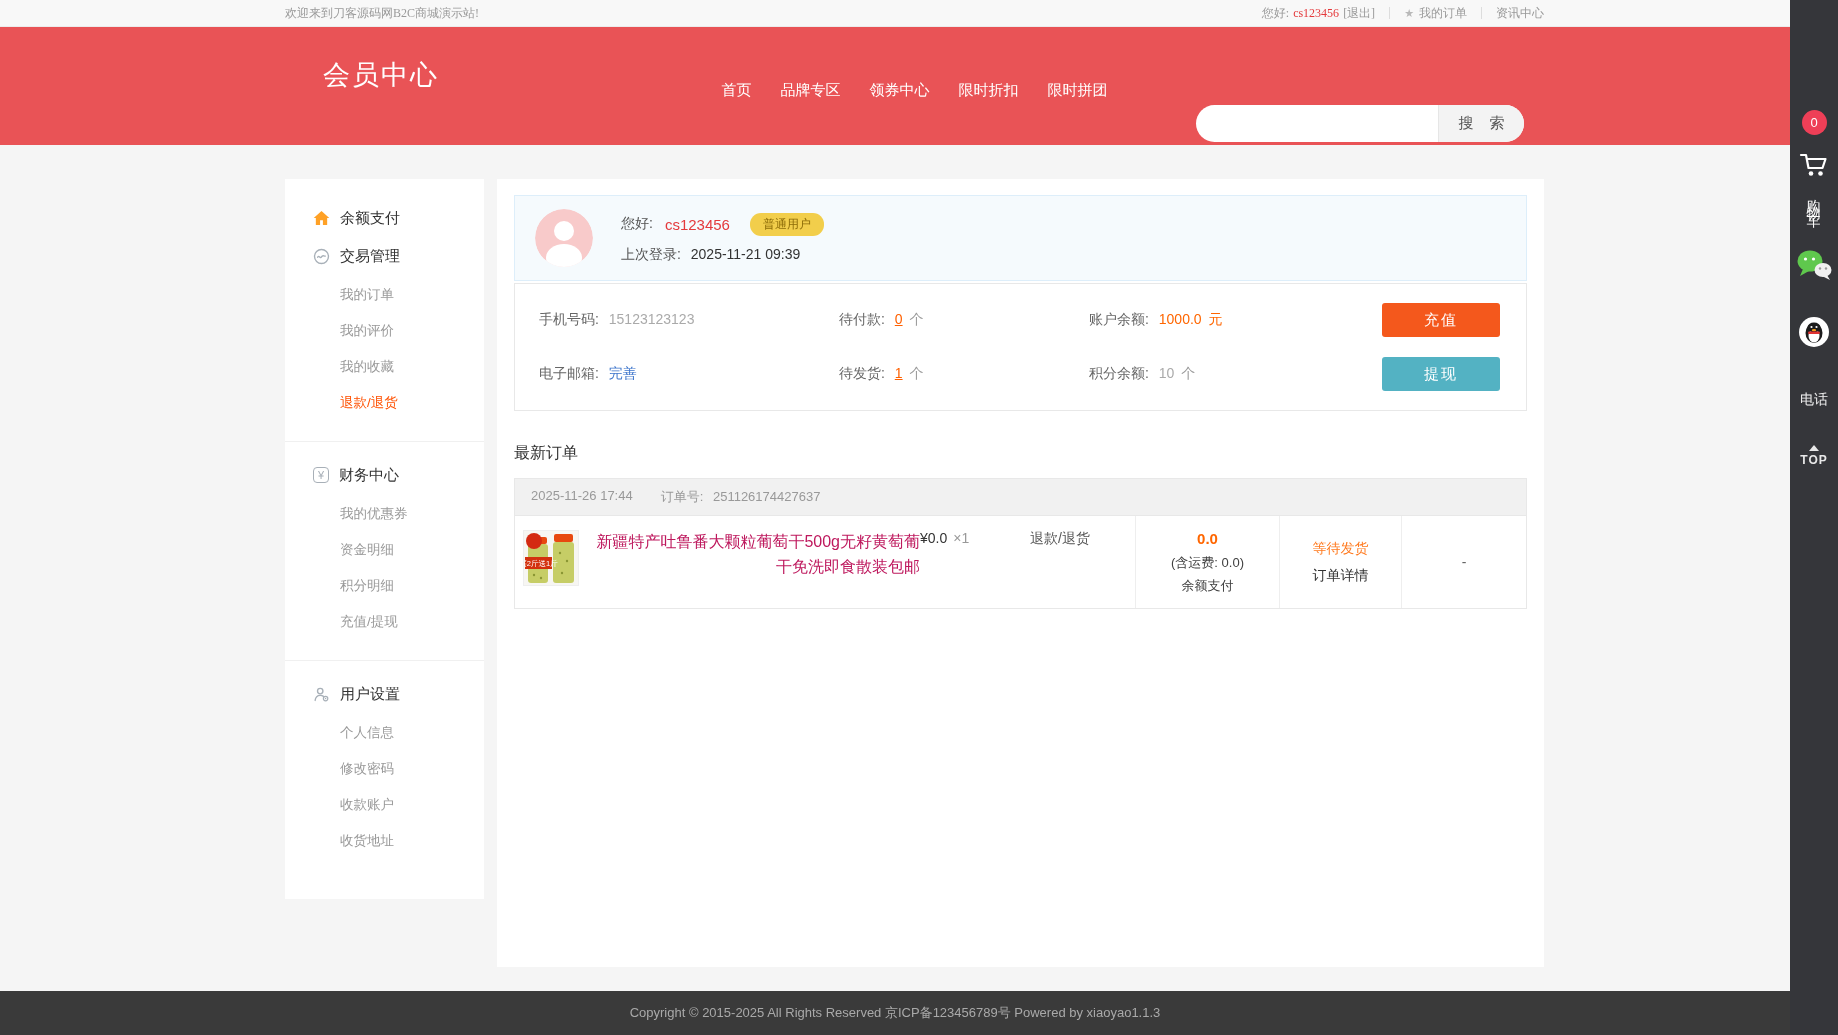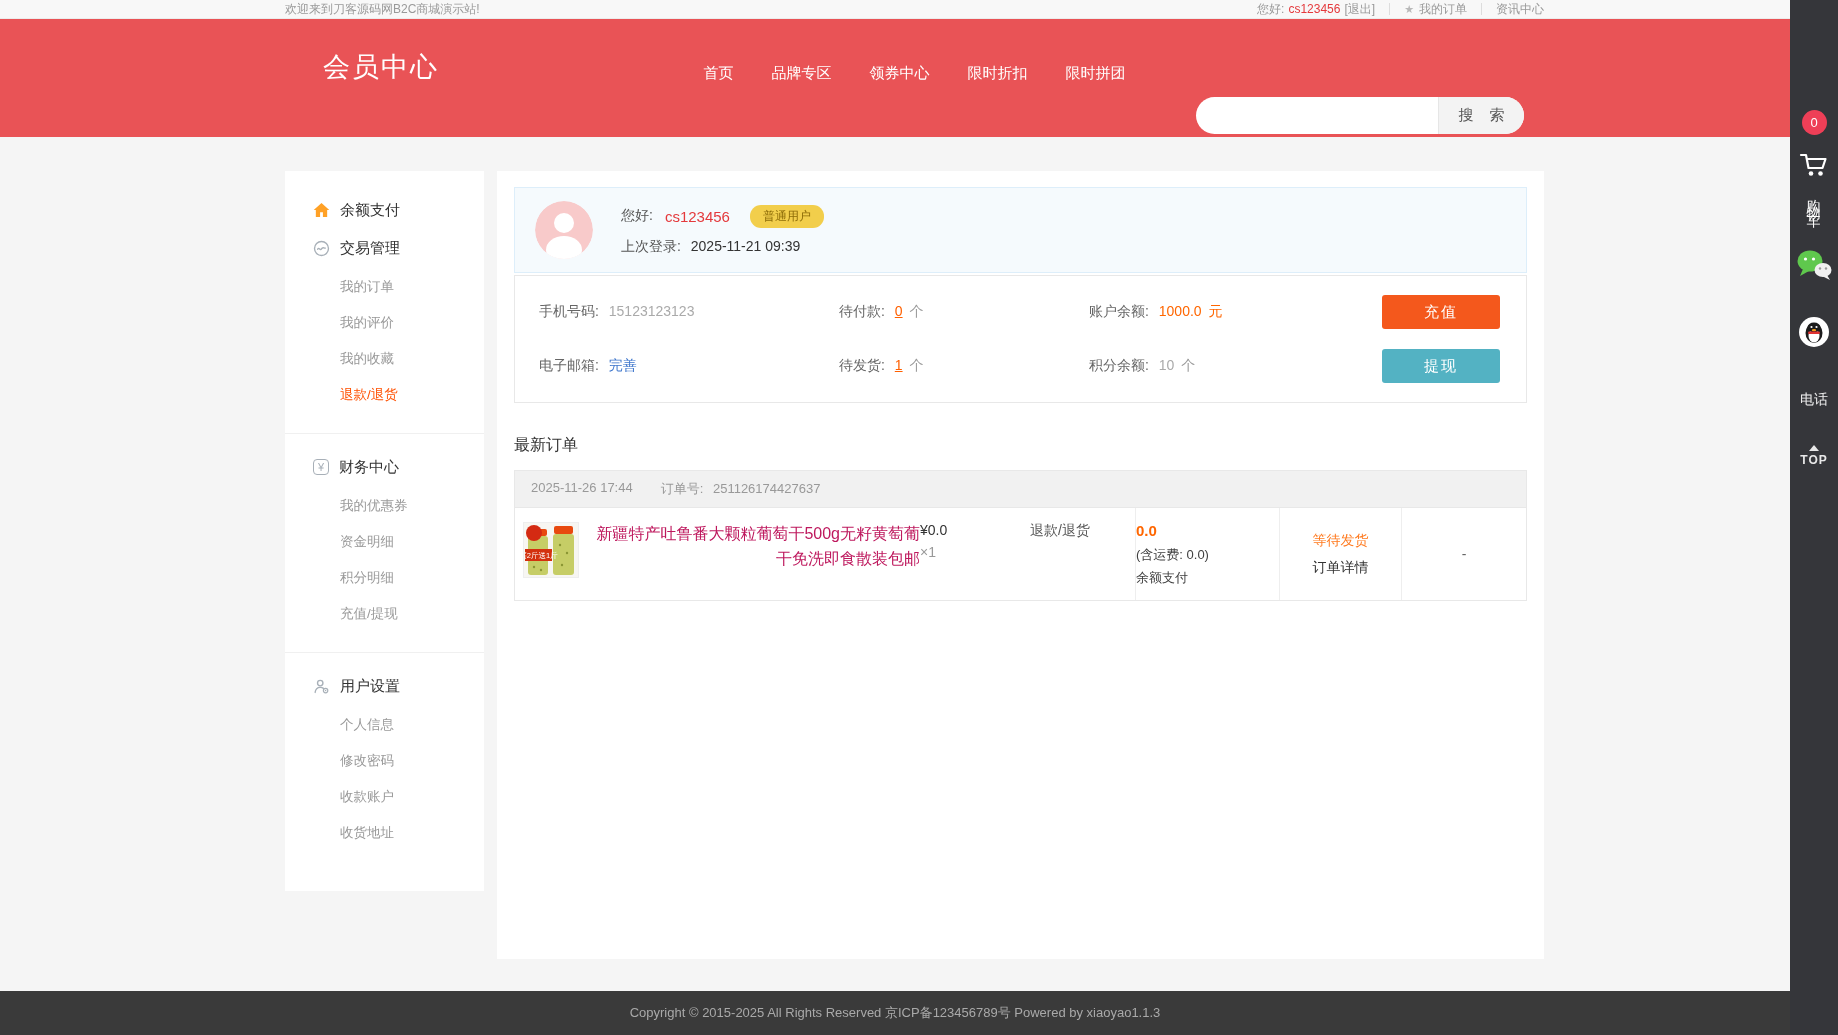--- a/index.html
+++ b/index.html
@@ -2,33 +2,33 @@
 <html><head>
 <meta charset="utf-8">
 <style>
   * { margin:0; padding:0; box-sizing:border-box; }
   html,body { width:1838px; height:1035px; }
   body { font-family:"Liberation Sans","DejaVu Sans",sans-serif; background:#f5f5f5; overflow:hidden; }
   .page { display:flex; width:1838px; height:1035px; }
   .main-col { flex:1; min-width:0; display:flex; flex-direction:column; }
 
   
-  .topbar { height:19px; background:#f8f8f8; border-bottom:1px solid #ececec; font-size:12px; color:#999; }
+  .topbar { height:27px; background:#f8f8f8; border-bottom:1px solid #ececec; font-size:12px; color:#999;font-family:Liberation Serif, serif; }
   .topbar-inner { width:1259px; margin-left:285px; height:100%; display:flex; align-items:center; justify-content:space-between; }
   .topbar-right { display:flex; align-items:center; }
   .topbar-right .tsep { width:1px; height:12px; background:#ddd; margin:0 14px; }
   .topbar-right a { color:#999; text-decoration:none; cursor:pointer; }
   .uname { color:#e4393c; margin:0 4px; }
   .star { color:#b9b9b9; margin-right:5px; font-size:11px; }
 
   
   .header { height:118px; background:#e95356; position:relative; }
   .header-inner { width:1259px; margin-left:285px; height:100%; position:relative; }
   .logo { position:absolute; left:38px; top:30px; color:#fff; font-size:27px; font-weight:500; letter-spacing:2px; cursor:pointer; }
-  .nav { position:absolute; left:0; right:0; top:45px; display:flex; justify-content:center; gap:38px; }
+  .nav { position:absolute; left:0; right:0; top:54px; display:flex; justify-content:center; gap:29px; }
   .nav a { color:#fff; font-size:15px; text-decoration:none; cursor:pointer; }
   .search { position:absolute; right:20px; top:78px; width:328px; height:37px; background:#fff; border-radius:19px; display:flex; overflow:hidden; }
   .search input { flex:1; border:none; outline:none; padding-left:18px; font-size:14px; background:transparent; color:#333; }
   .search .sbtn { width:86px; background:#f3f3f3; border:none; border-left:1px solid #e6e6e6; color:#555; font-size:15px; letter-spacing:6px; cursor:pointer; padding-left:6px; }
 
   
   .content { flex:1; background:#f5f5f5; }
   .container { width:1259px; margin-left:285px; padding-top:34px; display:flex; gap:13px; align-items:flex-start; }
 
   
@@ -62,24 +62,24 @@
   .btn-withdraw { background:#53b2c3; }
 
   .orders-title { margin-top:32px; font-size:16px; color:#333; }
   .order-block { border:1px solid #e8e8e8; margin-top:14px; }
   .order-meta { background:#f1f1f1; border-bottom:1px solid #e8e8e8; padding:9px 16px; font-size:13px; color:#999; display:flex; gap:28px; }
   .order-row { display:flex; align-items:stretch; min-height:88px; }
   .cell { display:flex; flex-direction:column; justify-content:flex-start; padding-top:14px; }
   .cell-product { flex:1; min-width:0; flex-direction:row; padding:14px 0 14px 8px; gap:10px; display:flex; }
   .pimg { width:56px; height:56px; flex:0 0 56px; border:1px solid #eee; }
   .ptitle { width:335px; font-size:16px; color:#be185d; line-height:1.55; text-decoration:none; cursor:pointer;text-align:right; }
-  .cell-price { width:110px; flex-direction:column; gap:6px; align-items:flex-start; font-size:14px; color:#333; }
+  .cell-price { width:110px; flex-direction:row; gap:6px; align-items:flex-start; font-size:14px; color:#333; }
   .qty { color:#999; }
   .cell-refund { width:105px; font-size:14px; color:#555; }
-  .cell-amount { width:145px; border-left:1px solid #eee; border-right:1px solid #eee; align-items:flex-start; text-align:center; justify-content:center; padding:10px 0; line-height:1.75; }
+  .cell-amount { width:145px; border-left:1px solid #eee; border-right:1px solid #eee; align-items:center; text-align:center; justify-content:center; padding:10px 0; line-height:1.75; }
   .amt { color:#f60; font-weight:bold; font-size:15px; }
   .amt-sub { color:#404040; font-size:13px; }
   .cell-status { width:122px; border-right:1px solid #eee; align-items:center; justify-content:center; padding:10px 0; line-height:1.9; font-size:14px; }
   .status-txt { color:#ff7a1f; }
   .detail-link { color:#333; text-decoration:none; cursor:pointer; }
   .cell-extra { width:124px; align-items:center; justify-content:center; padding:0; color:#666; font-size:14px; }
 
   
   .footer { height:44px; background:#3a3a3a; display:flex; align-items:center; justify-content:center; }
   .footer span { color:#a9a9a9; font-size:13px; }

